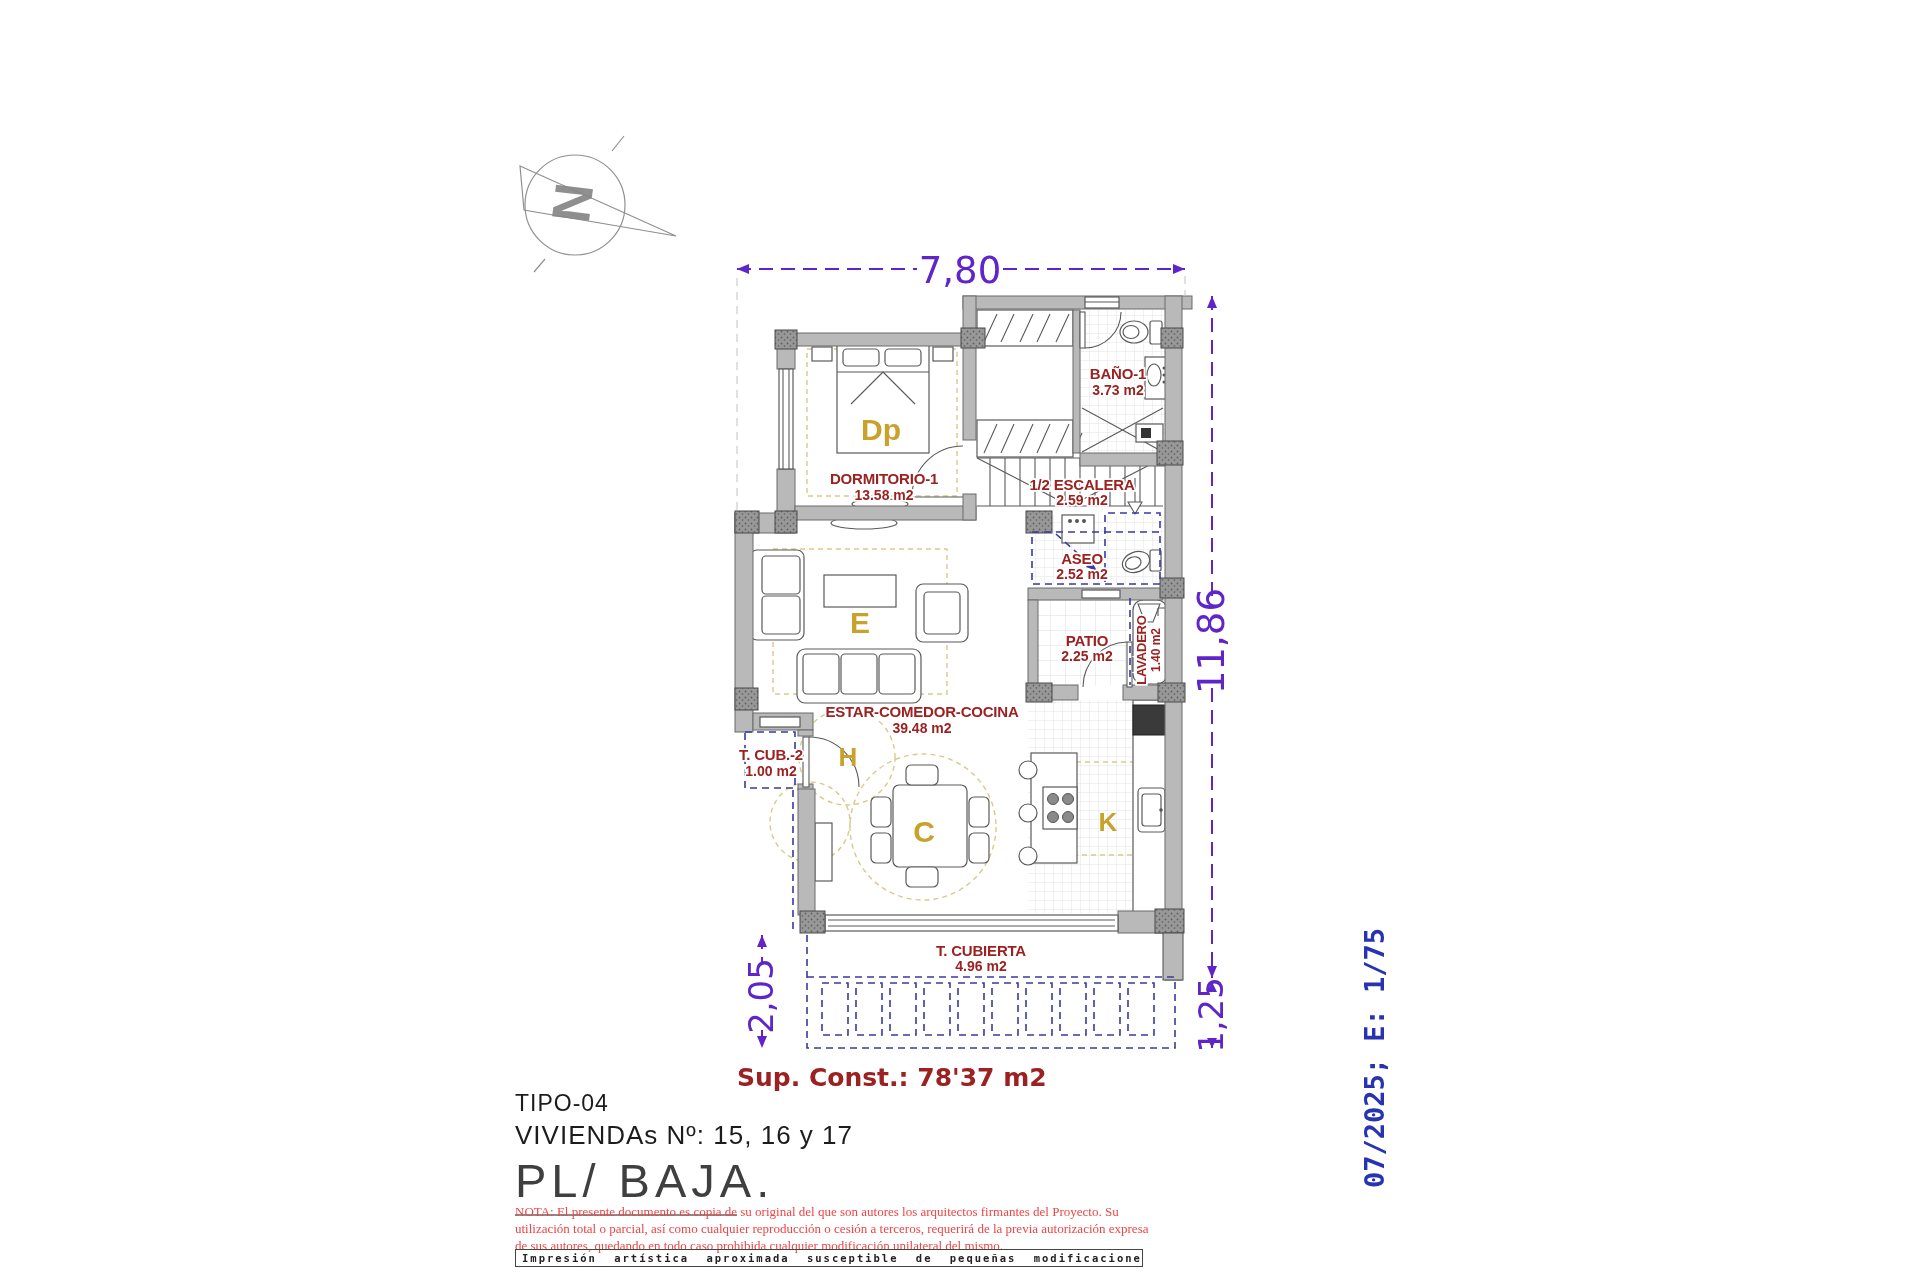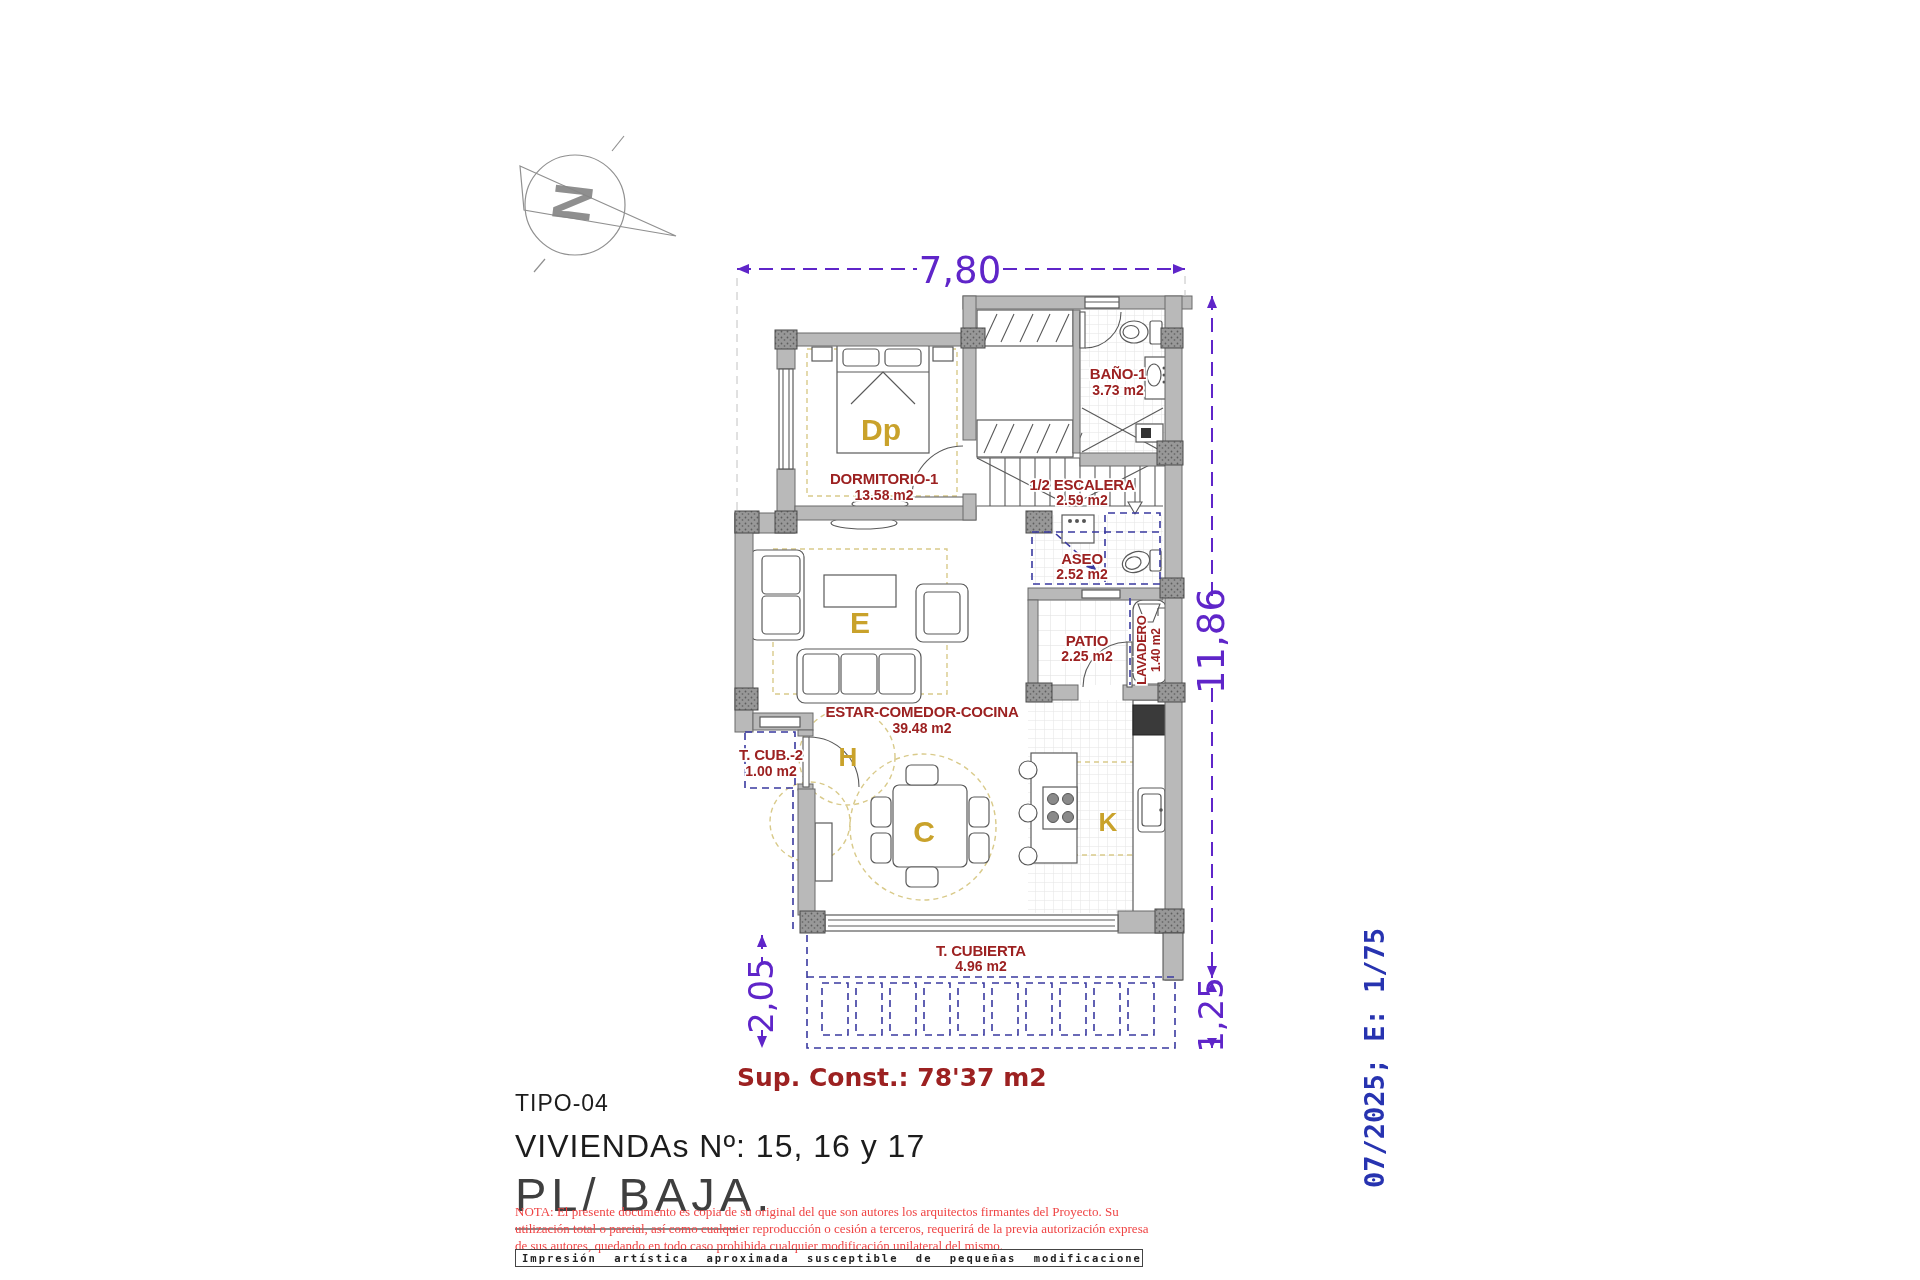--- a/index.html
+++ b/index.html
@@ -22,21 +22,21 @@
   .wall{fill:#b9b9b9;stroke:#6a6a6a;stroke-width:1;}
   .furn{fill:#ffffff;stroke:#5a5a5a;stroke-width:1.2;}
   .furnline{stroke:#5a5a5a;stroke-width:1.1;fill:none;}
   .ydash{fill:none;stroke:#d9ca8a;stroke-width:1.4;stroke-dasharray:5 4;}
   .ndash{fill:none;stroke:#3a3aa0;stroke-width:1.6;stroke-dasharray:7 5;}
   .pdim{stroke:#5f25c9;stroke-width:2;stroke-dasharray:14 8;fill:none;}
   .parrow{fill:#5f25c9;}
   .ext{stroke:#c2c2c2;stroke-width:1;stroke-dasharray:8 6;fill:none;}
   .titleblock{position:absolute;left:515px;top:1090px;color:#1c1c1c;}
   .tb-tipo{font-size:23px;letter-spacing:1px;}
-  .tb-viv{font-size:32px;letter-spacing:1px;margin-top:11px;}
+  .tb-viv{font-size:26px;letter-spacing:1px;margin-top:3px;}
   .tb-planta{font-size:47px;letter-spacing:5px;color:#3f3f3f;margin-top:2px;}
   .tb-rule{width:222px;height:2px;background:#8a8a8a;margin-top:6px;}
   .nota{position:absolute;left:515px;top:1203px;width:634px;color:#ef4444;
         font-family:"Liberation Serif",serif;font-size:13px;line-height:1.32;}
   .impresion{position:absolute;left:515px;top:1249px;width:614px;border:1px solid #444;
         padding:2px 6px;font-family:"DejaVu Sans Mono",monospace;font-size:10.5px;
         font-weight:bold;letter-spacing:2px;word-spacing:9px;color:#222;white-space:nowrap;
         overflow:hidden;}
 </style>
 </head>

